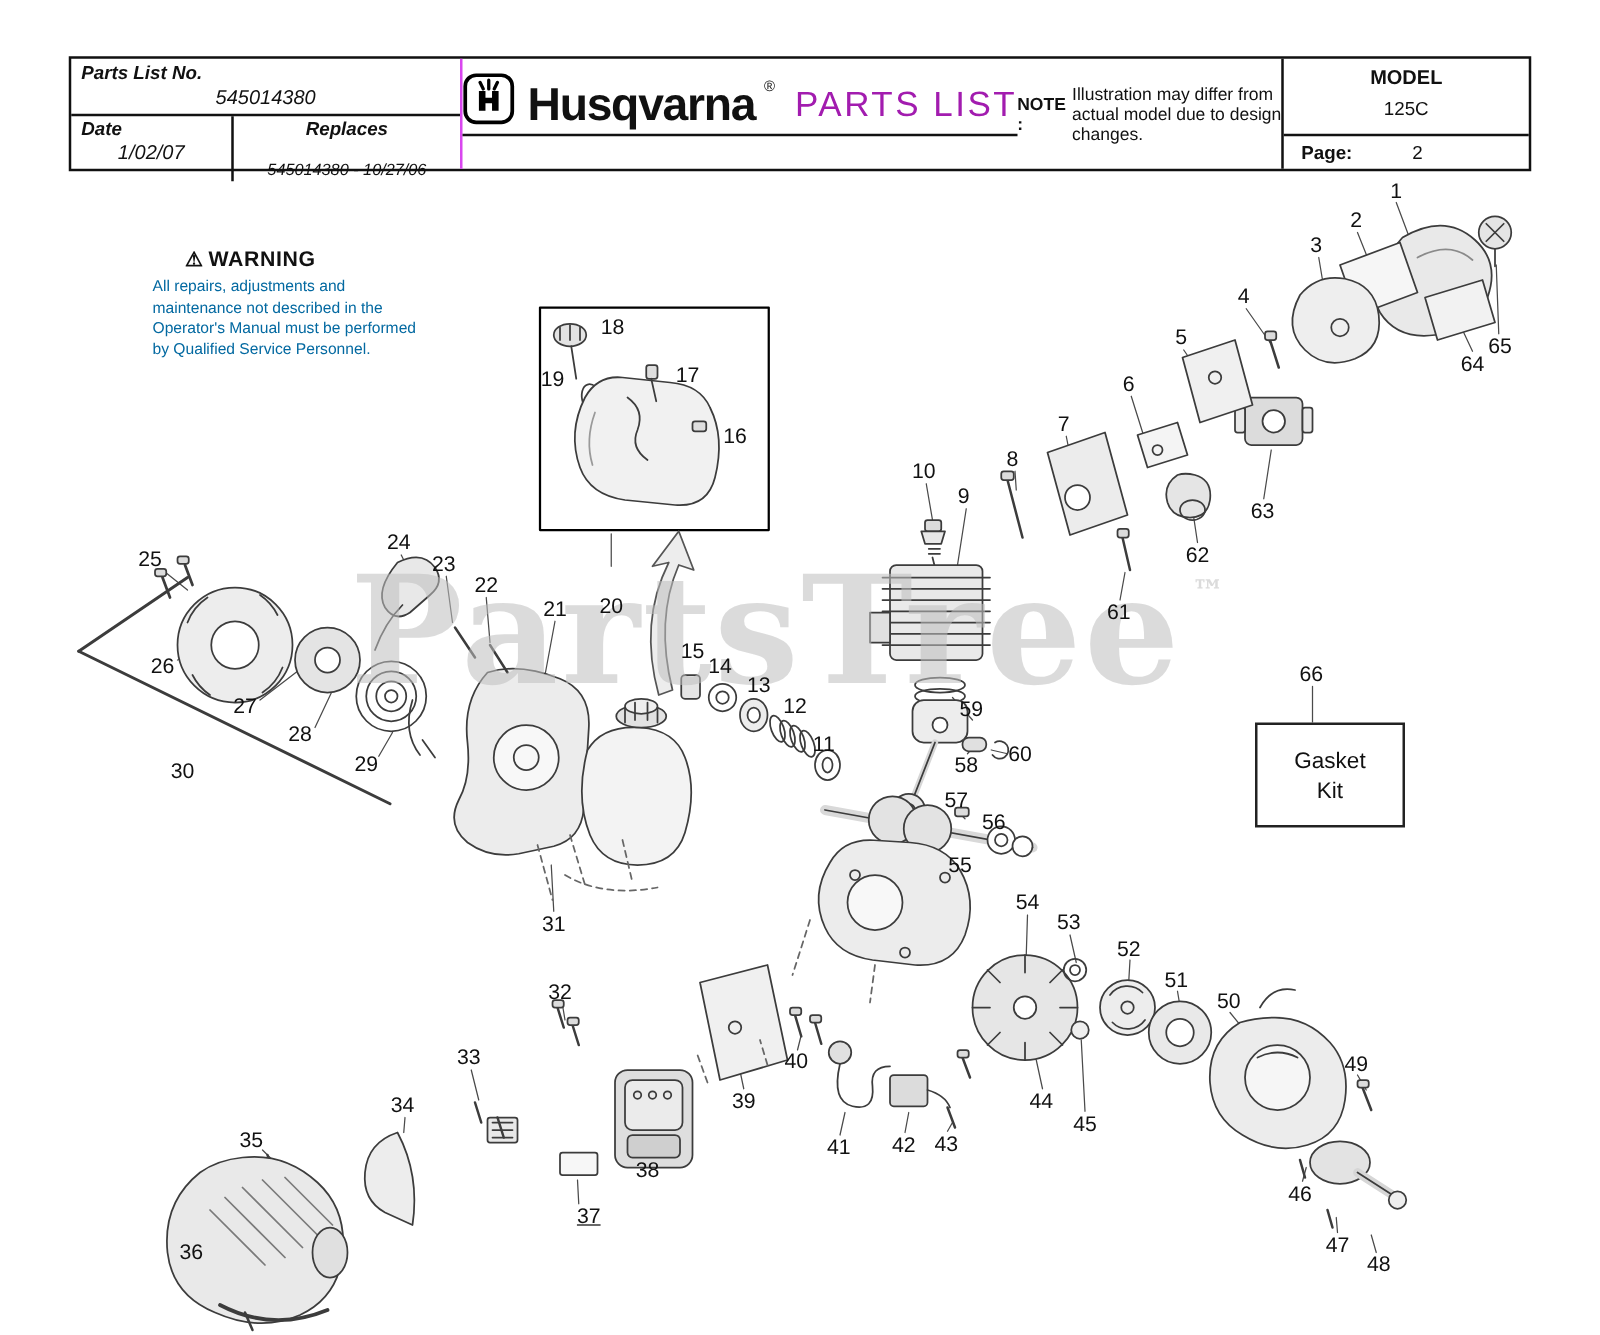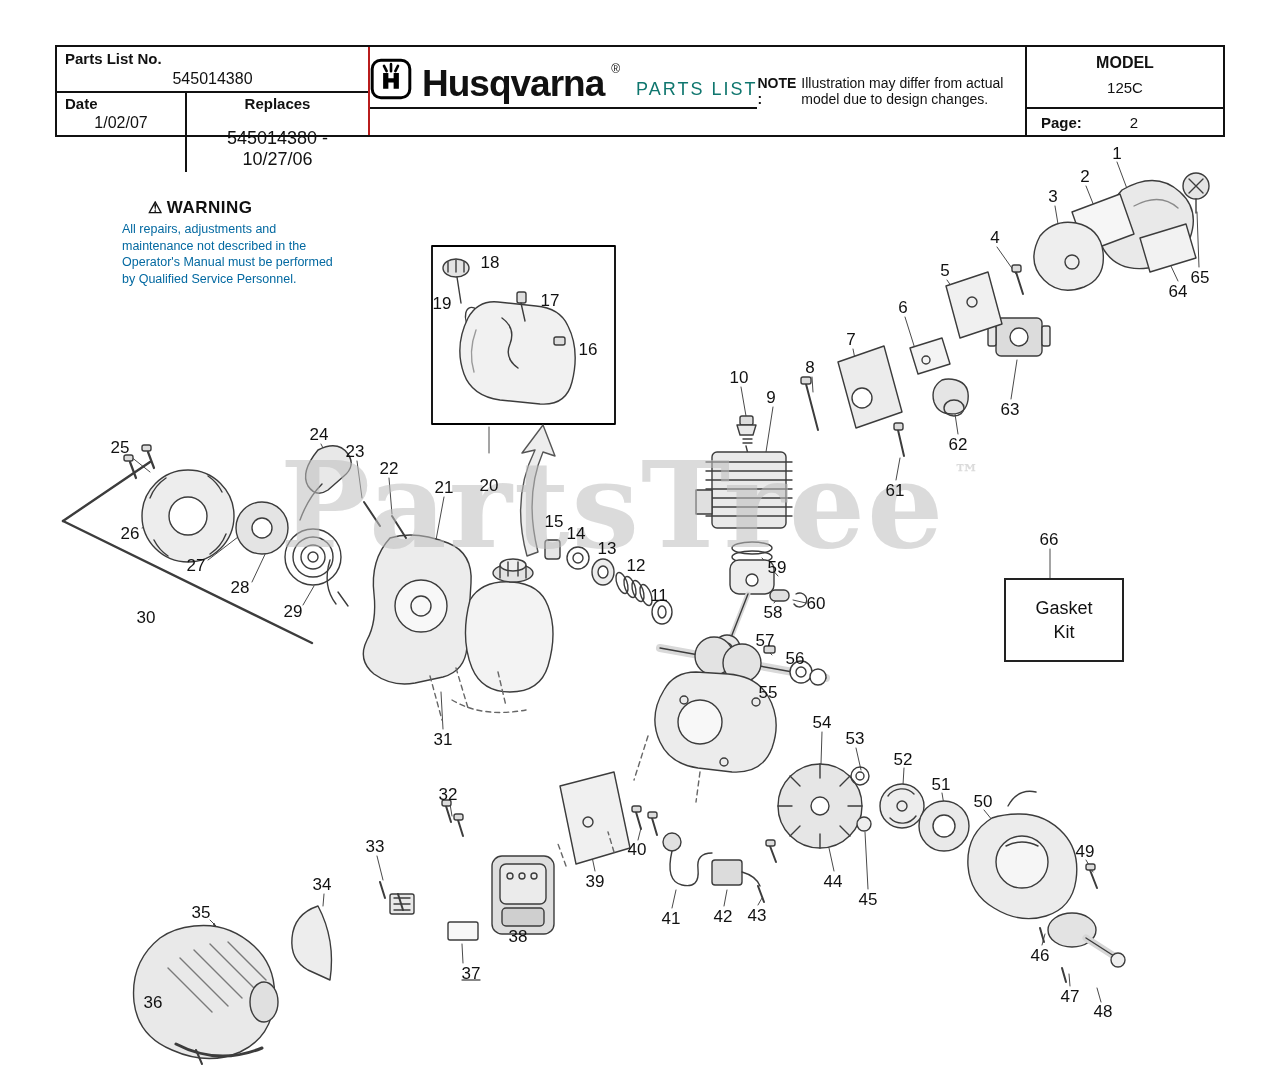--- a/index.html
+++ b/index.html
@@ -11,38 +11,38 @@
     position:relative;
     overflow:hidden;
   }
   .page { position:absolute; inset:0; }
 
   
   .header-table {
     position:absolute; left:55px; top:45px; width:1170px; height:92px;
     border:2px solid #111; display:flex; background:#fff; z-index:6;
   }
-  .col-left  { width:313px; border-right:2px solid #b91c1c; display:flex; flex-direction:column; }
+  .col-left  { width:313px; border-right:2px solid #d946ef; display:flex; flex-direction:column;font-style:italic; }
   .col-mid   { flex:1; border-right:2px solid #111; display:flex; flex-direction:row; }
   .col-right { width:196px; display:flex; flex-direction:column; }
 
   .plno-row { height:48px; border-bottom:2px solid #111; padding:3px 8px; }
   .cell-label { font-weight:bold; font-size:15px; line-height:17px; }
   .plno-value { text-align:center; font-size:16px; margin-top:3px; }
   .date-replaces { flex:1; display:flex; }
   .date-cell { width:130px; border-right:2px solid #111; padding:2px 8px; }
   .date-value { font-size:16px; text-align:center; margin-top:2px; }
   .replaces-cell { flex:1; padding:2px 4px; text-align:center; }
-  .replaces-value { font-size:18px; margin-top:16px; }
+  .replaces-value { font-size:13px; margin-top:16px; }
 
   .brand-row { height:62px; border-bottom:2px solid #111; display:flex; justify-content:center; align-items:flex-end; padding-bottom:7px; gap:4px; }
   .logo { width:42px; height:42px; margin-right:6px; margin-bottom:0; }
   .brand { font-size:37px; font-weight:bold; letter-spacing:-1px; line-height:0.9; }
   .reg { font-size:12px; margin:0 12px 24px 3px; }
-  .pl-title { font-size:18px; letter-spacing:2px; line-height:1; margin-bottom:2px; color:#0f766e; }
+  .pl-title { font-size:28px; letter-spacing:2px; line-height:1; margin-bottom:2px; color:#a21caf; }
   .note-row { flex:1; display:flex; align-items:center; justify-content:center; font-size:14px; gap:5px;border-radius:13px; }
   .note-label { font-weight:bold; }
 
   .model-row { height:62px; border-bottom:2px solid #111; text-align:center; padding-top:7px; }
   .model-label { font-weight:bold; font-size:16px; }
   .model-value { font-size:15px; margin-top:7px; }
   .page-row { flex:1; display:flex; align-items:center; padding-left:14px; }
   .page-label { font-weight:bold; font-size:15px; }
   .page-num { font-size:15px; margin-left:48px; }
 

